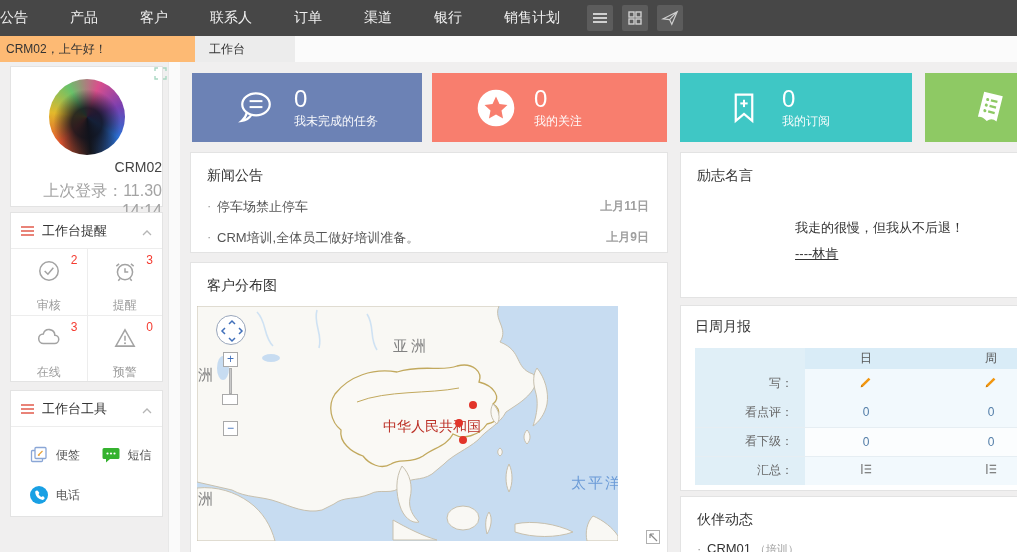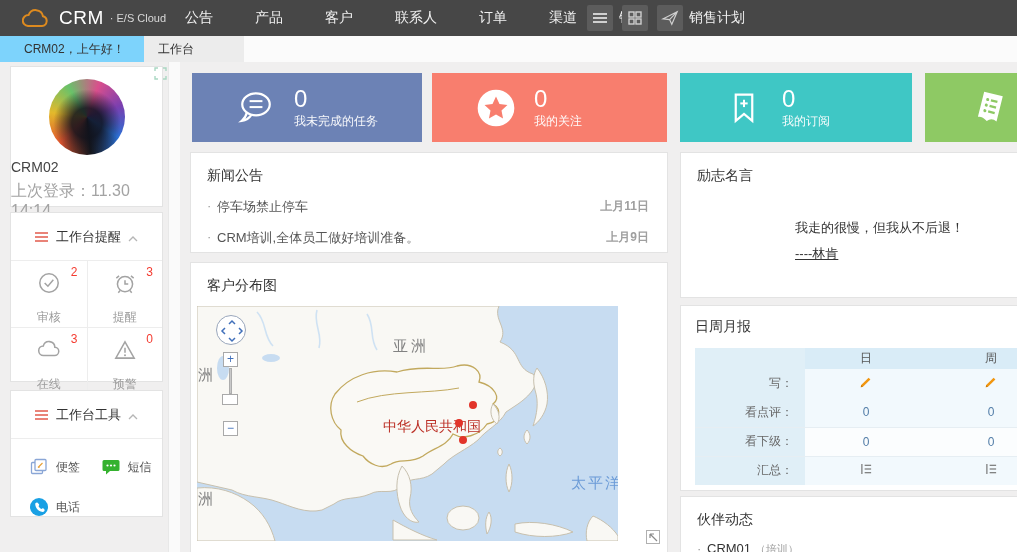--- a/index.html
+++ b/index.html
@@ -13,46 +13,46 @@
   .brand { font-size:19px; color:#fff; margin-left:10px; letter-spacing:.5px; }
   .brand-suffix { font-size:11px; color:#d8d8d8; margin-left:6px; }
   .nav-menu { display:flex; gap:42px; }
   .nav-item { font-size:14px; color:#f1f1f1; cursor:pointer; white-space:nowrap; }
   .nav-actions { position:absolute; left:587px; top:5px; display:flex; gap:9px; }
   .nav-btn { width:26px; height:26px; background:#5c5c5c; border-radius:2px;
              display:flex; align-items:center; justify-content:center; cursor:pointer; }
 
   
   .subbar { position:absolute; top:36px; left:0; width:1017px; height:26px; display:flex; }
-  .greet { width:144px; background:#7dd3fc; font-size:12px; color:#333;
-           line-height:26px; padding-left:24px; }
+  .greet { width:195px; background:#fdba74; font-size:12px; color:#333;
+           line-height:26px; padding-left:6px; }
   .tabstrip { flex:1; background:#fbfbfb; display:flex; }
   .tab-active { width:100px; background:#ececec; font-size:12px; color:#333;
                 line-height:26px; padding-left:14px; cursor:pointer; }
 
   
   .page { position:absolute; top:62px; left:0; width:1017px; height:490px;
           background:#f0efef; overflow:hidden; }
   .card { position:absolute; background:#fff; border:1px solid #e3e3e3; }
   .sec-title { font-size:14px; color:#333; }
 
   
   .scroll-strip { position:absolute; left:168px; top:0; width:12px; height:490px;
                   background:#fafafa; border-left:1px solid #e8e8e8; }
-  .profile-card { left:10px; top:4px; width:153px; height:141px; text-align:left; }
+  .profile-card { left:10px; top:4px; width:153px; height:141px; text-align:right; }
   .avatar { width:76px; height:76px; border-radius:50%; margin:12px auto 4px;
             background:
               radial-gradient(circle at 50% 58%, rgba(16,18,28,.85) 0 26%, rgba(16,18,28,0) 58%),
               conic-gradient(from 20deg, #d94f8c, #7a3fb0, #2b6fd4, #15171c, #e0542e, #e3b92b, #69c26a, #d94f8c);
             cursor:pointer; }
   .profile-name { font-size:14px; color:#444; margin-top:4px; }
   .profile-login { font-size:16px; color:#a3a3a3; margin-top:6px; }
   .fs-icon { position:absolute; left:154px; top:4px; cursor:pointer; }
 
-  .side-card-header { height:48px; display:flex; align-items:center; padding:0 24px;
+  .side-card-header { height:36px; display:flex; align-items:center; padding:0 10px;
                       border-bottom:1px solid #ededed; }
   .ham { display:inline-block; width:13px; }
   .ham i { display:block; height:2px; background:#e98378; margin:2px 0; }
   .side-card-header .sec-title { font-size:13px; margin-left:8px; }
   .chev { margin-left:auto; cursor:pointer; }
 
   .rem-card { left:10px; top:150px; width:153px; height:170px; }
   .rem-grid { display:grid; grid-template-columns:1fr 1fr; }
   .rem-cell { height:66px; border-top:1px solid #ededed; position:relative;
               text-align:center; padding-top:9px; cursor:pointer; }
@@ -136,27 +136,20 @@
   .partners-card { left:680px; top:434px; width:345px; height:100px; padding:14px 16px; }
   .partner-item { position:relative; font-size:13px; color:#333; margin-top:12px;
                   padding-left:10px; cursor:pointer; }
   .partner-item .bullet { position:absolute; left:0; color:#999; }
   .partner-note { font-size:11px; color:#9f9f9f; }
 </style>
 </head>
 <body>
 
 <div class="topnav">
-  <div class="brand-wrap">
-    <svg width="27" height="19" viewBox="0 0 27 19">
-      <path d="M6 17 h14 a5 5 0 0 0 1-9.8 A7.5 7.5 0 0 0 6.6 6 A5.5 5.5 0 0 0 6 17 Z" fill="none" stroke="#dd8a1f" stroke-width="2"></path>
-    </svg>
-    <span class="brand">CRM</span>
-    <span class="brand-suffix">· E/S Cloud</span>
-  </div>
   <div class="nav-menu">
     <span class="nav-item">公告</span>
     <span class="nav-item">产品</span>
     <span class="nav-item">客户</span>
     <span class="nav-item">联系人</span>
     <span class="nav-item">订单</span>
     <span class="nav-item">渠道</span>
     <span class="nav-item">银行</span>
     <span class="nav-item">销售计划</span>
   </div>

